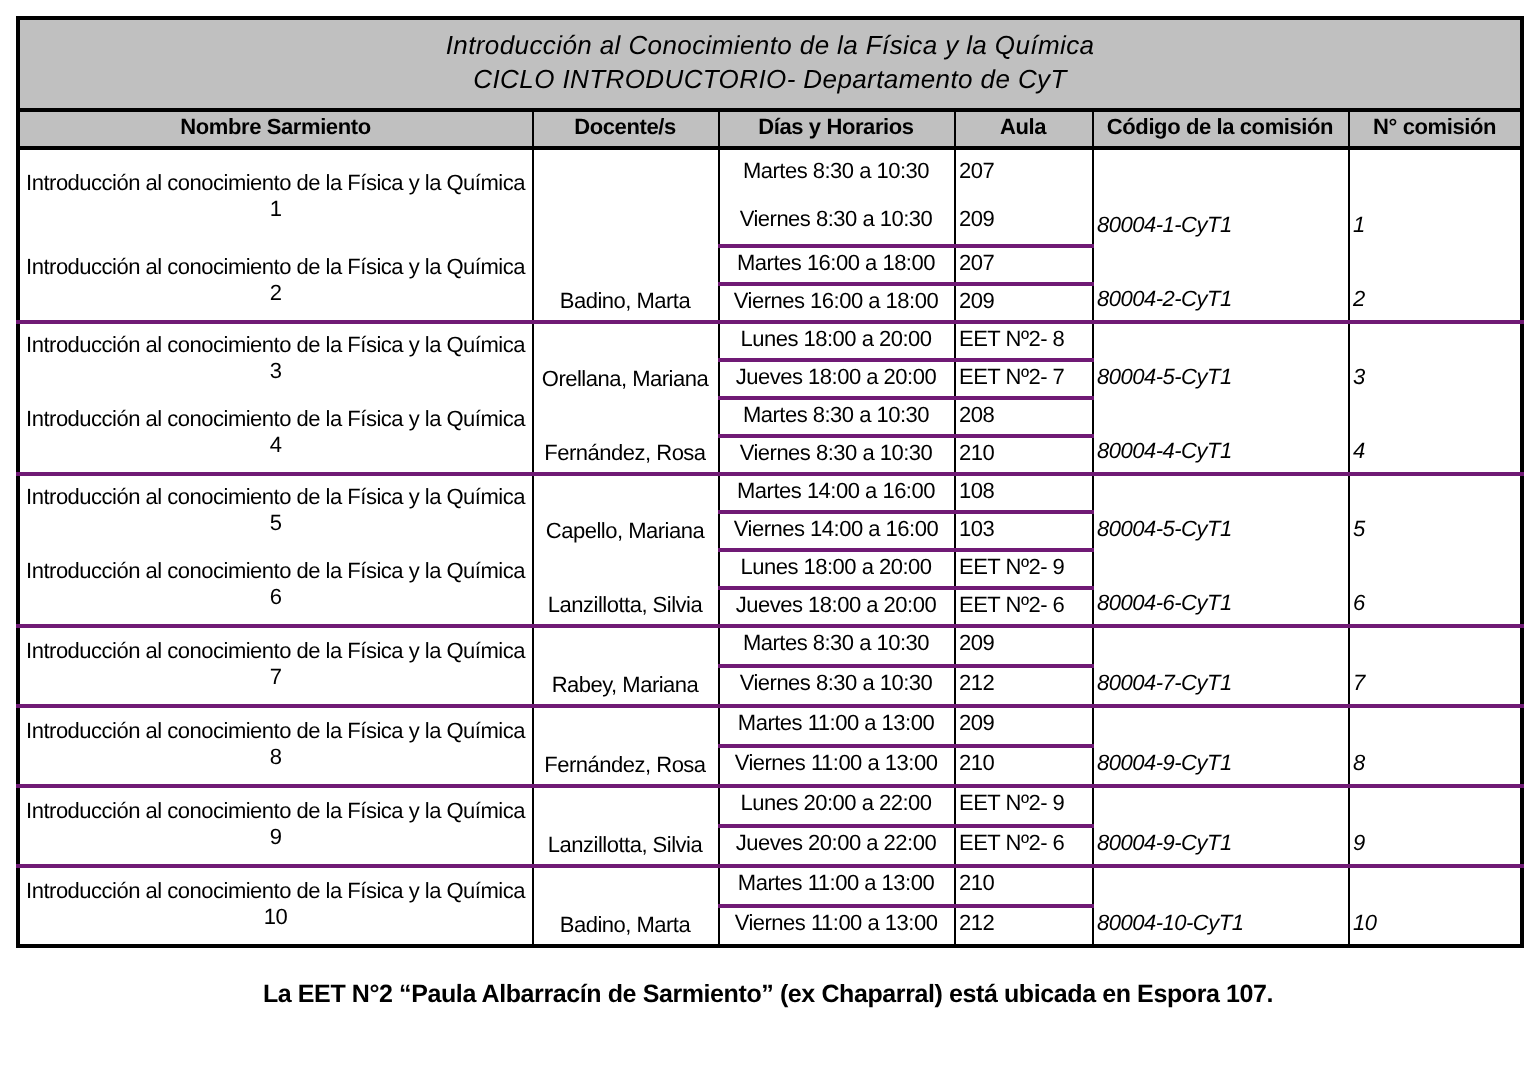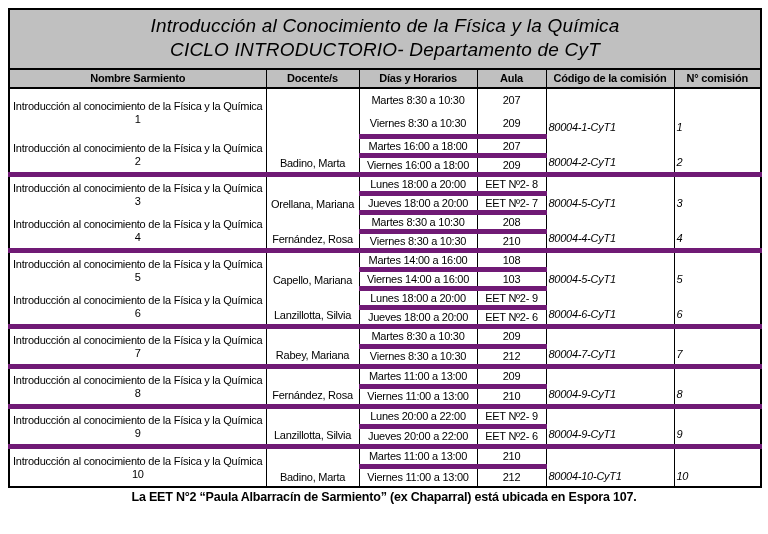--- a/index.html
+++ b/index.html
@@ -13,34 +13,34 @@
     border-collapse:collapse; table-layout:fixed; width:752px;
     border:2px solid #000;
   }
   td, th {
     border-left:1px solid #000; border-right:1px solid #000;
     padding:0 2px; font-size:11px; letter-spacing:-0.25px; line-height:1.18;
     overflow:hidden;
   }
   td.title-cell {
     background:#c0c0c0; border-bottom:2px solid #000;
-    text-align:center; font-style:italic; font-size:19px;
+    text-align:center; font-style:italic; font-size:13px;
     padding:4px 0 5px; letter-spacing:0.2px;
   }
   td.title-cell .tline { padding:1px 0; }
   th {
     background:#c0c0c0; border-bottom:2px solid #000;
     font-weight:bold; text-align:center; font-size:11px; height:17px;
     letter-spacing:-0.2px;
   }
-  .bb { border-bottom:5px solid #701a75; }
+  .bb { border-bottom:2px solid #701a75; }
   td.nombre  { text-align:center; vertical-align:middle; }
   td.docente { text-align:center; vertical-align:bottom; padding-bottom:2px;margin-left:45px; }
   td.dias    { text-align:center; vertical-align:middle; }
-  td.aula    { text-align:center; vertical-align:middle; }
+  td.aula    { vertical-align:middle; }
   td.codigo, td.numero { text-align:left; vertical-align:bottom; padding-bottom:3px;font-style:italic; }
   tr.h25 { height:25px; } tr.h24 { height:24px; }
   tr.h19 { height:19px; } tr.h20 { height:20px; }
   .footer-note {
     position:absolute; left:0; top:490px; width:768px;
     text-align:center; font-weight:bold; font-size:12.5px; letter-spacing:-0.2px;
   }
 </style>
 </head>
 <body>

